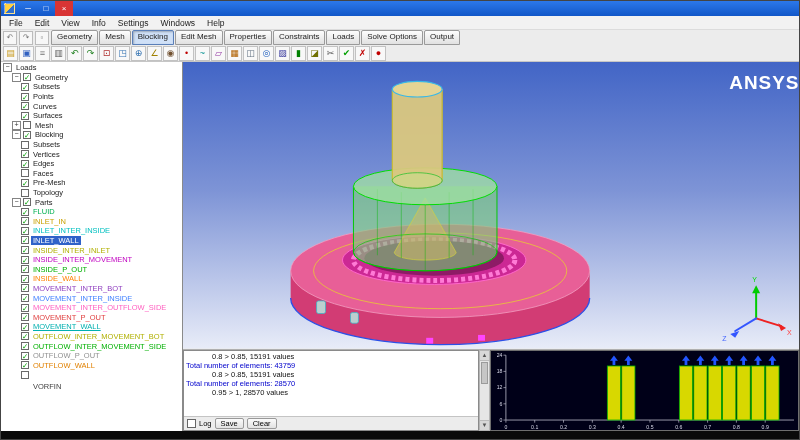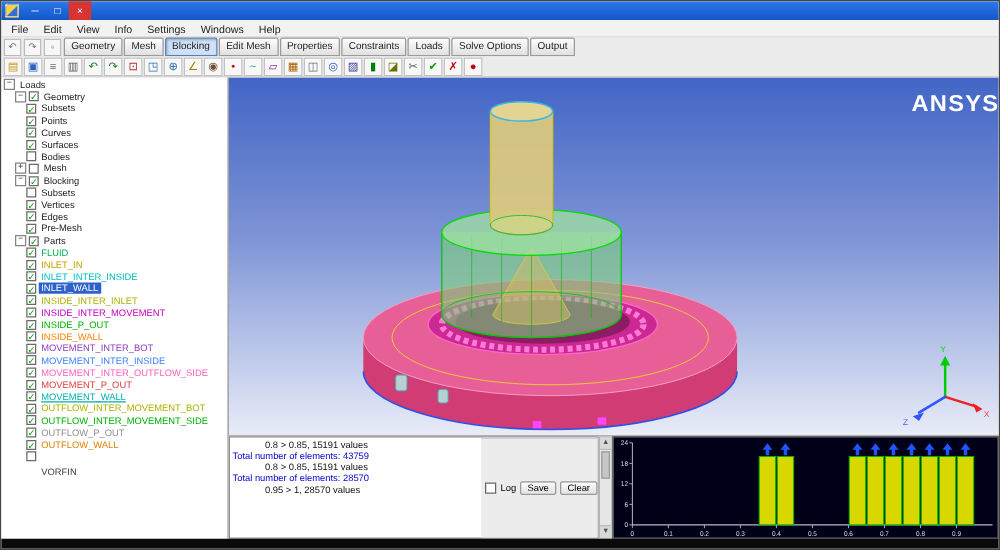--- a/index.html
+++ b/index.html
@@ -48,21 +48,21 @@
   .tree-label{padding:0 2px;}
   .tree-label.selected{background:#2f62c9;color:#fff;}
 
   .right-col{flex:1;display:flex;flex-direction:column;min-width:0;}
   .viewport{flex:1;position:relative;min-height:0;}
   .viewport svg{display:block;width:100%;height:100%;}
 
   
   .bottom-row{flex:0 0 78px;display:flex;background:#ececec;border-top:1px solid #b0b0b0;}
   .log-panel{flex:0 0 296px;width:296px;background:#fff;border:1px solid #8a8a8a;box-sizing:border-box;
-    display:flex;flex-direction:row;font-size:7.5px;}
+    display:flex;flex-direction:column;font-size:7.5px;}
   .log-lines{flex:1;overflow:hidden;padding:1px 2px;}
   .log-line{height:9px;line-height:9px;white-space:nowrap;color:#111;}
   .log-line.blue{color:#0000cc;}
   .log-line.indent{padding-left:26px;}
   .log-controls{flex:0 0 13px;display:flex;align-items:center;gap:3px;background:#ececec;
     border-top:1px solid #c4c4c4;padding-left:3px;}
   .log-check{width:7px;height:7px;border:1px solid #666;background:#fff;}
   .log-controls label{font-size:7.5px;}
   .log-btn{font-size:7.5px;height:11px;line-height:10px;padding:0 5px;border:1px solid #999;
     background:linear-gradient(#fbfbfb,#e2e2e2);border-radius:2px;}
@@ -161,24 +161,20 @@
           <span class="tree-label">Points</span>
         </div>
         <div class="tree-row" style="padding-left: 20px;">
           <span class="checkbox">✓</span>
           <span class="tree-label">Curves</span>
         </div>
         <div class="tree-row" style="padding-left: 20px;">
           <span class="checkbox">✓</span>
           <span class="tree-label">Surfaces</span>
         </div>
-        <div class="tree-row" style="padding-left: 20px;">
-          <span class="checkbox"></span>
-          <span class="tree-label">Bodies</span>
-        </div>
         <div class="tree-row" style="padding-left: 11px;">
           <span class="expander">+</span>
           <span class="checkbox"></span>
           <span class="tree-label">Mesh</span>
         </div>
         <div class="tree-row" style="padding-left: 11px;">
           <span class="expander">−</span>
           <span class="checkbox">✓</span>
           <span class="tree-label">Blocking</span>
         </div>
@@ -188,22 +184,30 @@
         </div>
         <div class="tree-row" style="padding-left: 20px;">
           <span class="checkbox">✓</span>
           <span class="tree-label">Vertices</span>
         </div>
         <div class="tree-row" style="padding-left: 20px;">
           <span class="checkbox">✓</span>
           <span class="tree-label">Edges</span>
         </div>
         <div class="tree-row" style="padding-left: 20px;">
+          <span class="checkbox"></span>
+          <span class="tree-label">Faces</span>
+        </div>
+        <div class="tree-row" style="padding-left: 20px;">
           <span class="checkbox">✓</span>
           <span class="tree-label">Pre-Mesh</span>
+        </div>
+        <div class="tree-row" style="padding-left: 20px;">
+          <span class="checkbox"></span>
+          <span class="tree-label">Topology</span>
         </div>
         <div class="tree-row" style="padding-left: 11px;">
           <span class="expander">−</span>
           <span class="checkbox">✓</span>
           <span class="tree-label">Parts</span>
         </div>
         <div class="tree-row" style="padding-left: 20px;">
           <span class="checkbox">✓</span>
           <span class="tree-label" style="color: rgb(0, 176, 80);">FLUID</span>
         </div>

